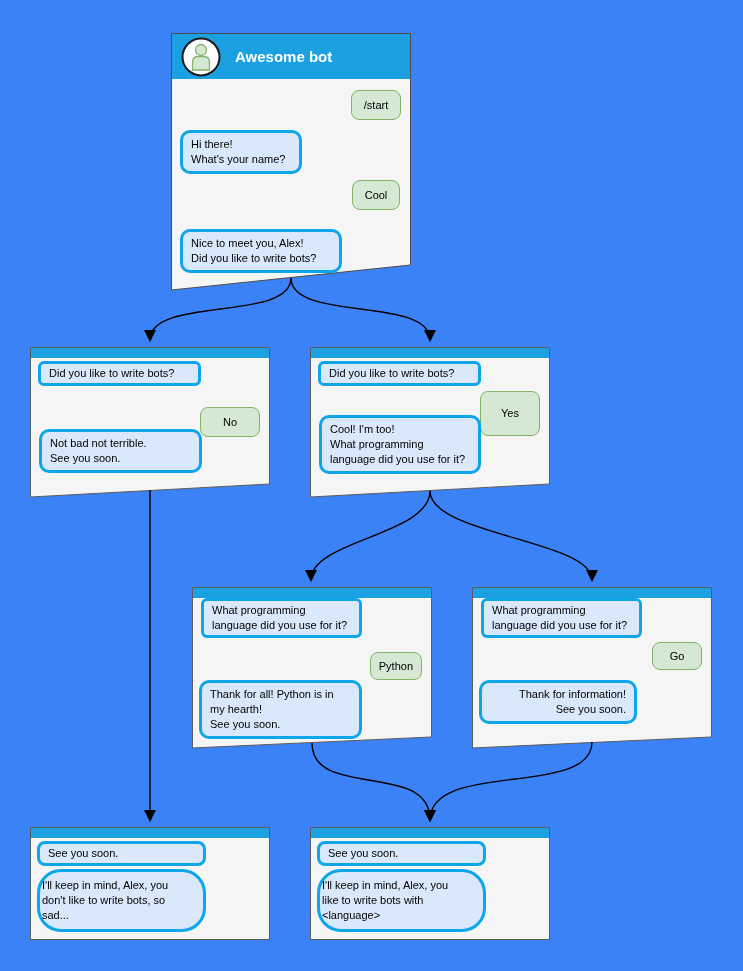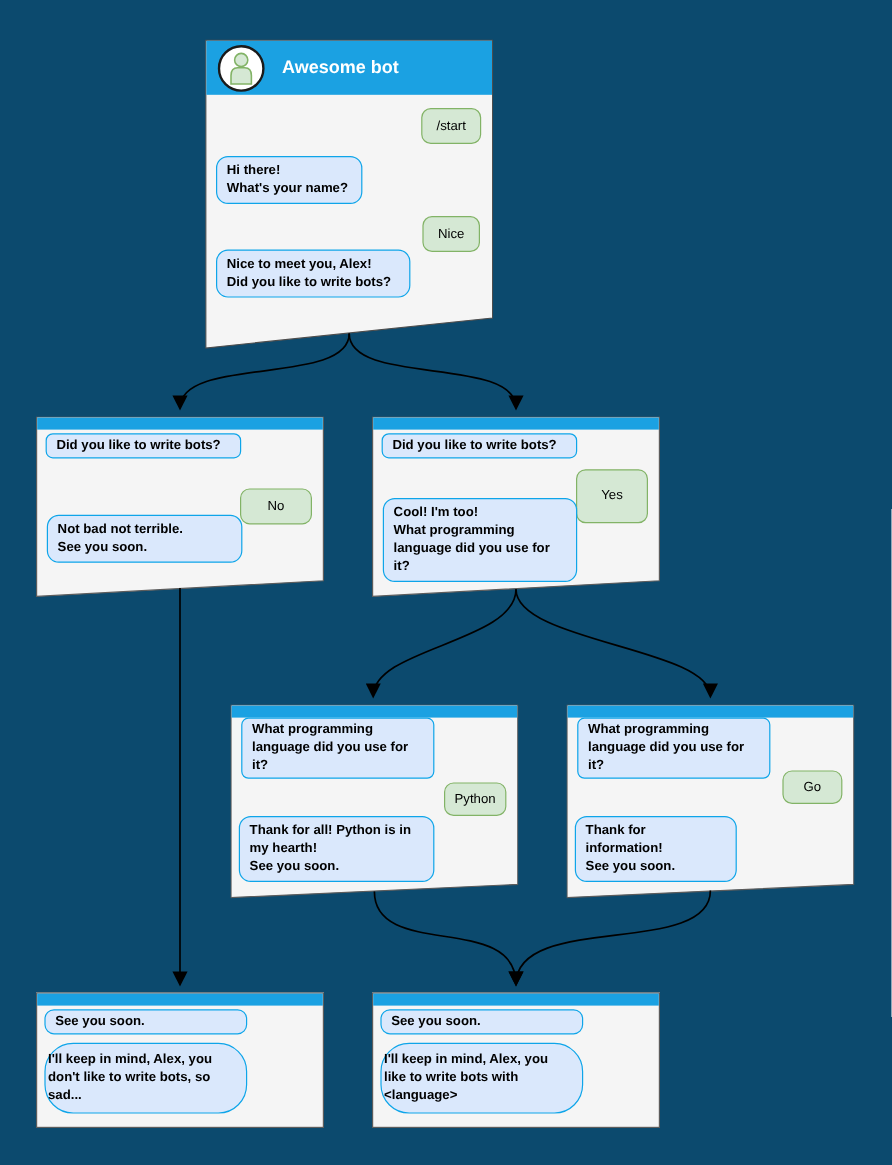--- a/index.html
+++ b/index.html
@@ -1,32 +1,32 @@
 <!DOCTYPE html>
 <html><head>
 <meta charset="utf-8">
 <style>
   html,body{margin:0;padding:0;background:#ffffff;}
-  #canvas{position:relative;width:743px;height:971px;background:#0c4a6e;overflow:hidden;
+  #canvas{position:relative;width:743px;height:971px;background:#3b82f6;overflow:hidden;
           font-family:"Liberation Sans","DejaVu Sans",sans-serif;}
 
   .window{position:absolute;}
   .window svg.outline{position:absolute;left:0;top:0;}
 
   .header-main{position:absolute;left:1px;top:1px;right:1px;height:45px;background:#1BA1E2;
                display:flex;align-items:center;}
   .avatar{position:absolute;left:9px;top:3px;width:40px;height:40px;}
   .title{position:absolute;left:63px;top:0;height:45px;line-height:46px;color:#ffffff;
          font-size:15px;font-weight:bold;}
 
   .strip{position:absolute;left:1px;top:1px;right:1px;height:10px;background:#1BA1E2;}
 
   .bubble{position:absolute;box-sizing:border-box;font-size:11px;line-height:15px;color:#000;
           white-space:pre-line;border-radius:10px;padding:4px 8px;}
-  .bot{background:#DAE8FC;border:1px solid #0ea5e9;font-weight:bold;}
+  .bot{background:#DAE8FC;border:3px solid #0ea5e9;}
   .user{background:#D5E8D4;border:1px solid #82B366;display:flex;align-items:center;
         justify-content:center;white-space:nowrap;border-radius:8px;}
   .q{border-radius:6px;padding:2px 8px;white-space:nowrap;}
   .q2{border-radius:6px;padding:2px 8px;}
   .big{border-radius:24px;padding:6px 2px;}
   .one{border-radius:8px;padding:2px 8px;white-space:nowrap;}
 
   .rectwin{position:absolute;background:#F5F5F5;border:1px solid #5c5c5c;box-sizing:border-box;}
 
   #edges{position:absolute;left:0;top:0;pointer-events:none;}
@@ -44,22 +44,22 @@
       <svg class="avatar" viewBox="0 0 40 40">
         <circle cx="20" cy="20" r="18.5" fill="#ffffff" stroke="#1a1a1a" stroke-width="2"></circle>
         <circle cx="20" cy="13" r="5.5" fill="#D5E8D4" stroke="#82B366" stroke-width="1.3"></circle>
         <path d="M11.5 33 L11.5 26 Q11.5 19.5 17 19.5 L23 19.5 Q28.5 19.5 28.5 26 L28.5 33 Z" fill="#D5E8D4" stroke="#82B366" stroke-width="1.3"></path>
       </svg>
       <span class="title">Awesome bot</span>
     </div>
     <div class="bubble user" style="right:10px;top:57px;min-width:50px;height:30px;">/start</div>
     <div class="bubble bot" style="left:9px;top:97px;width:122px;">Hi there!
 What's your name?</div>
-    <div class="bubble user" style="right:11px;top:147px;min-width:48px;height:30px;">Nice</div>
-    <div class="bubble bot" style="left:9px;top:175px;width:162px;">Nice to meet you, Alex!
+    <div class="bubble user" style="right:11px;top:147px;min-width:48px;height:30px;">Cool</div>
+    <div class="bubble bot" style="left:9px;top:196px;width:162px;">Nice to meet you, Alex!
 Did you like to write bots?</div>
   </div>
 
   <div class="window" style="left:30px;top:347px;width:240px;height:151px;">
     <svg class="outline" width="240" height="151" viewBox="0 0 240 151">
       <polygon points="0.5,0.5 239.5,0.5 239.5,137 0.5,150" fill="#F5F5F5" stroke="#5c5c5c" stroke-width="1"></polygon>
     </svg>
     <div class="strip"></div>
     <div class="bubble bot q" style="left:8px;top:14px;width:163px;">Did you like to write bots?</div>
     <div class="bubble user" style="right:10px;top:60px;width:60px;height:30px;">No</div>
@@ -93,21 +93,21 @@
   </div>
 
   <div class="window" style="left:472px;top:587px;width:240px;height:162px;">
     <svg class="outline" width="240" height="162" viewBox="0 0 240 162">
       <polygon points="0.5,0.5 239.5,0.5 239.5,150 0.5,161" fill="#F5F5F5" stroke="#5c5c5c" stroke-width="1"></polygon>
     </svg>
     <div class="strip"></div>
     <div class="bubble bot q2" style="left:9px;top:11px;width:161px;">What programming
 language did you use for it?</div>
     <div class="bubble user" style="right:10px;top:55px;min-width:50px;height:28px;">Go</div>
-    <div class="bubble bot" style="left:7px;top:93px;width:135px;">Thank for information!
+    <div class="bubble bot" style="left:7px;top:93px;width:158px;text-align:right;">Thank for information!
 See you soon.</div>
   </div>
 
   <div class="rectwin" style="left:30px;top:827px;width:240px;height:113px;">
     <div class="strip" style="left:0;top:0;right:0;"></div>
     <div class="bubble bot one" style="left:6px;top:13px;width:169px;">See you soon.</div>
     <div class="bubble bot big" style="left:6px;top:41px;width:169px;">I'll keep in mind, Alex, you
 don't like to write bots, so
 sad...</div>
   </div>

